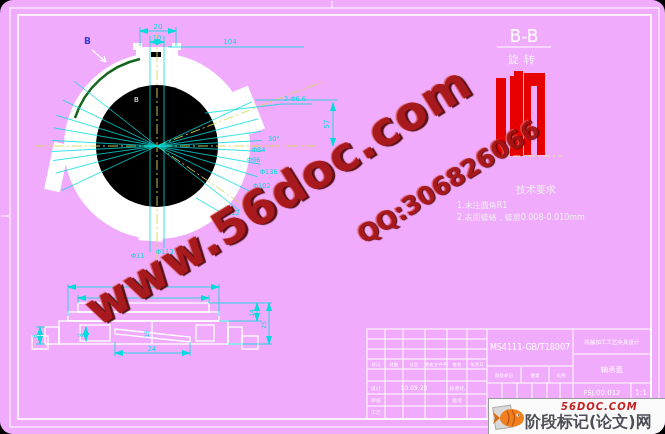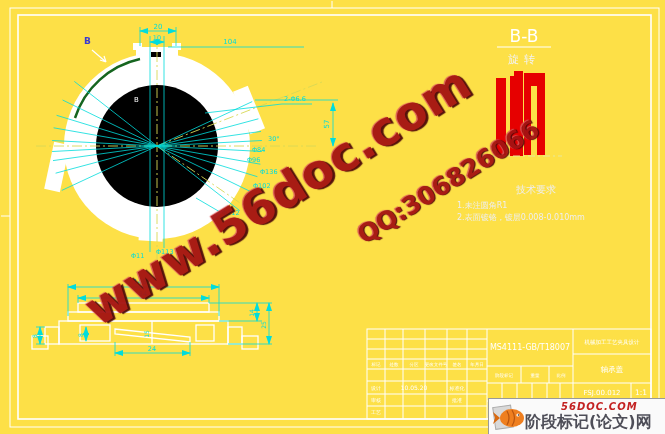--- a/index.html
+++ b/index.html
@@ -1,17 +1,17 @@
 <!DOCTYPE html>
 <html><head>
 <meta charset="utf-8">
 <style>
   html,body{margin:0;padding:0;background:#000;}
-  .screen{position:relative;width:665px;height:434px;background:#fde047;overflow:hidden;
-          font-family:"DejaVu Sans",sans-serif;}
+  .screen{position:relative;width:665px;height:434px;background:#f0abfc;overflow:hidden;
+          font-family:"DejaVu Sans",sans-serif;border-radius:13px;}
   svg text{font-family:"DejaVu Sans",sans-serif;}
   .wm-site{position:absolute;left:75px;top:290px;z-index:3;font-size:47px;font-weight:bold;
            color:#a41212;letter-spacing:1px;white-space:nowrap;
            transform:rotate(-32deg);transform-origin:0 0;
            text-shadow:2px 2px 1px #4d0808,-1px -1px 1px #d85555;opacity:.95;}
   .wm-qq{position:absolute;left:352px;top:225px;z-index:3;font-size:25px;font-weight:bold;
          color:#a41212;white-space:nowrap;transform:rotate(-32deg);transform-origin:0 0;
          text-shadow:1px 1px 1px #4d0808,-1px -1px 1px #d85555;opacity:.95;}
   .banner{position:absolute;left:488px;top:398px;width:177px;height:36px;z-index:5;
           background:#fafafa;border-top:1px solid #999;border-left:1px solid #999;}

